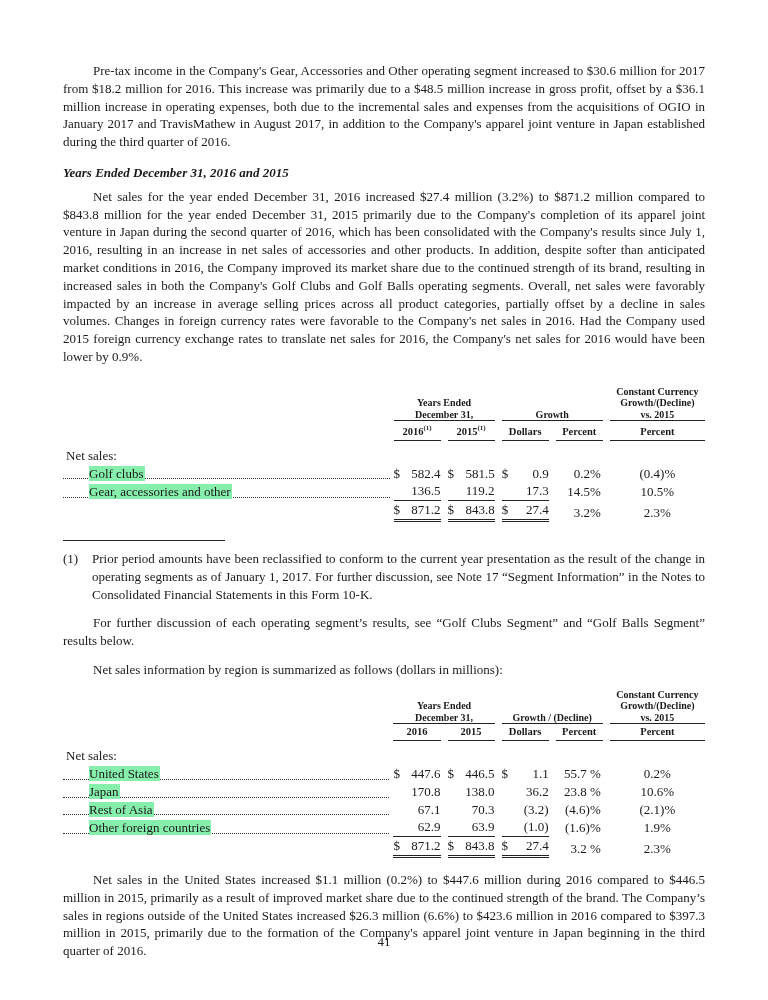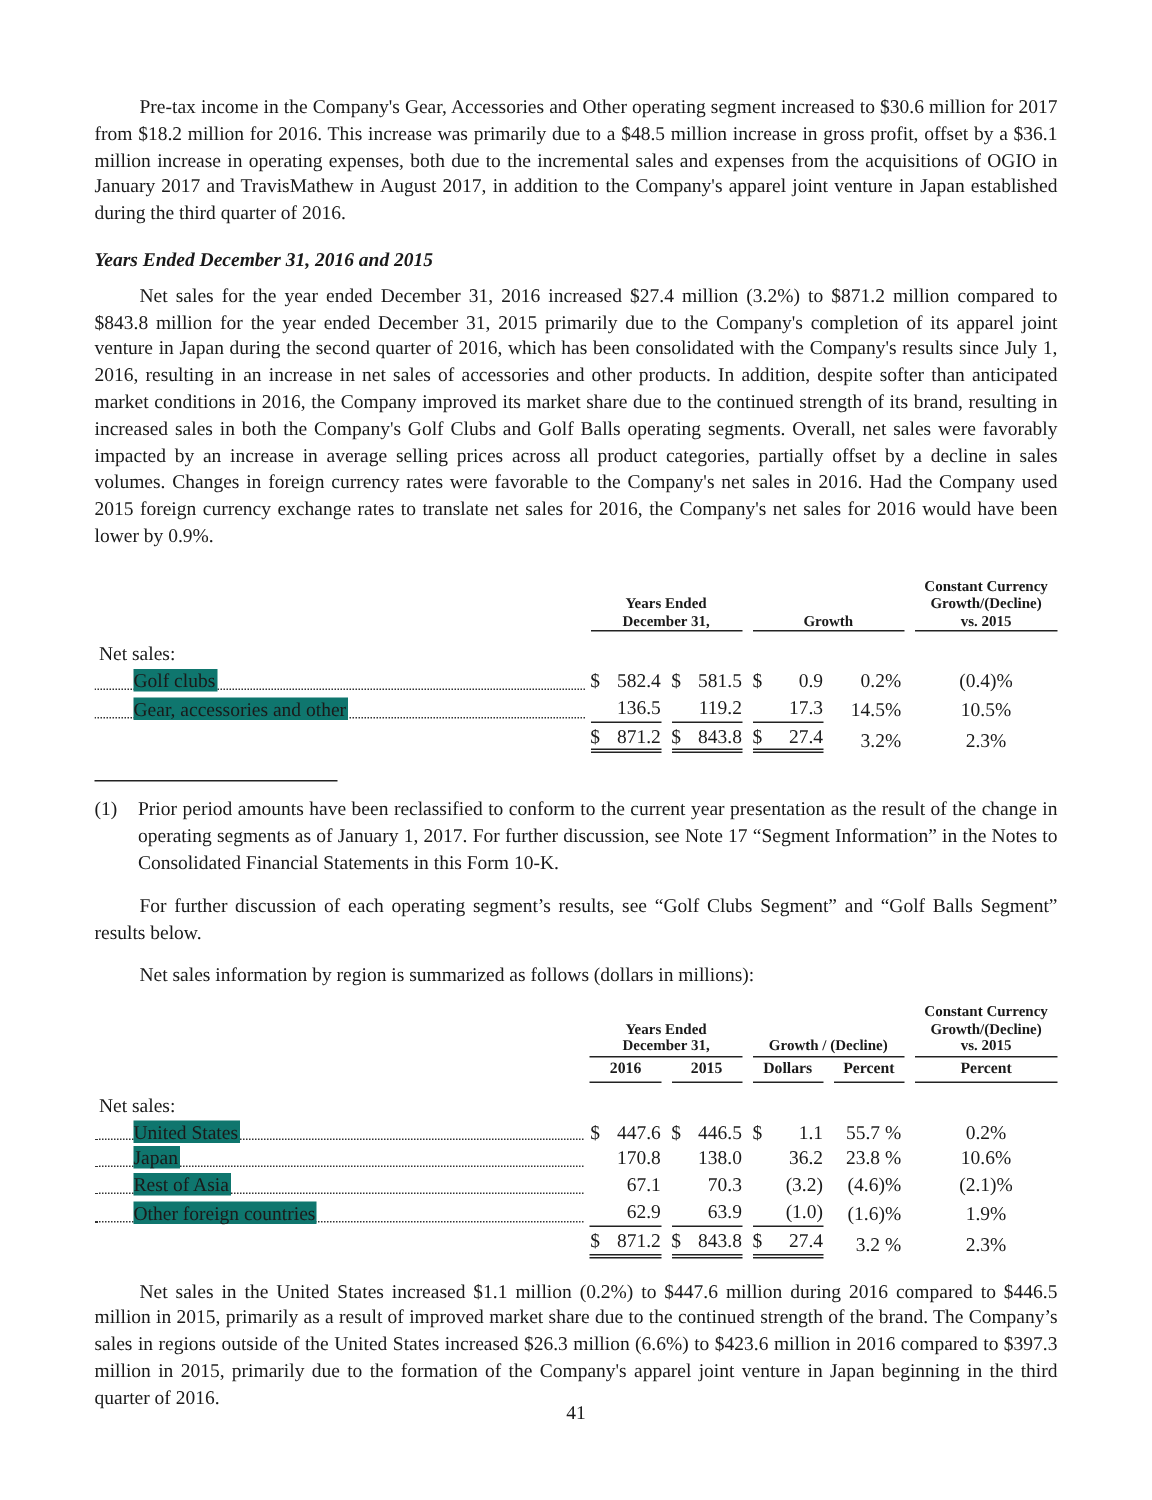--- a/index.html
+++ b/index.html
@@ -18,21 +18,21 @@
     col.c-num { width: 47px; }
     col.c-cc { width: 95px; }
 
     .hdr { font-weight: bold; font-size: 10px; line-height: 11.5px !important; text-align: center; }
     .hdr-rule { border-bottom: 1.3px solid #222; }
     .sub-hdr { font-weight: bold; font-size: 10.5px; text-align: center; border-bottom: 1.3px solid #222; line-height: 15px !important; padding-bottom: 1px !important; }
     .sup { font-size: 7px; vertical-align: super; font-weight: bold; }
 
     .label-main { padding-left: 3px !important; }
     .label-item { padding-left: 26px !important; position: relative; overflow: hidden; }
-    .label-item .lbl { background: #0f766e; padding-right: 1px; position: relative; z-index: 1; }
+    .label-item .lbl { background: #86efac; padding-right: 1px; position: relative; z-index: 1; }
     .label-item .dots { position: absolute; left: 0; right: 4px; bottom: 3px; border-bottom: 1px dotted #333; z-index: 0; }
 
     .num { text-align: right; }
     .num .cur { float: left; }
     .pct { text-align: right; padding-right: 2px !important; }
     .ccp { text-align: center; }
     .under { border-bottom: 1px solid #222; }
     .dbl { border-bottom: 3px double #222; }
 
     .fn-rule { width: 162px; border-top: 1px solid #222; margin-top: 18px; }
@@ -81,20 +81,32 @@
       <td></td>
       <td colspan="3" class="hdr hdr-rule">Growth</td>
       <td></td>
       <td class="hdr hdr-rule">
         <span>Constant Currency</span><br>
         <span>Growth/(Decline)</span><br>
         <span>vs. 2015</span>
       </td>
     </tr>
     <tr>
+      <td></td>
+      <td class="sub-hdr"><span>2016</span><span class="sup">(1)</span></td>
+      <td></td>
+      <td class="sub-hdr"><span>2015</span><span class="sup">(1)</span></td>
+      <td></td>
+      <td class="sub-hdr">Dollars</td>
+      <td></td>
+      <td class="sub-hdr">Percent</td>
+      <td></td>
+      <td class="sub-hdr">Percent</td>
+    </tr>
+    <tr>
           <td colspan="10" style="height:6px"></td>
         </tr>
     <tr>
       <td class="label-main">Net sales:</td>
       <td colspan="9"></td>
     </tr>
     <tr>
       <td class="label-item"><span class="lbl">Golf clubs</span><span class="dots"></span></td>
       <td class="num"><span class="cur">$</span><span>582.4</span></td>
           <td></td>

